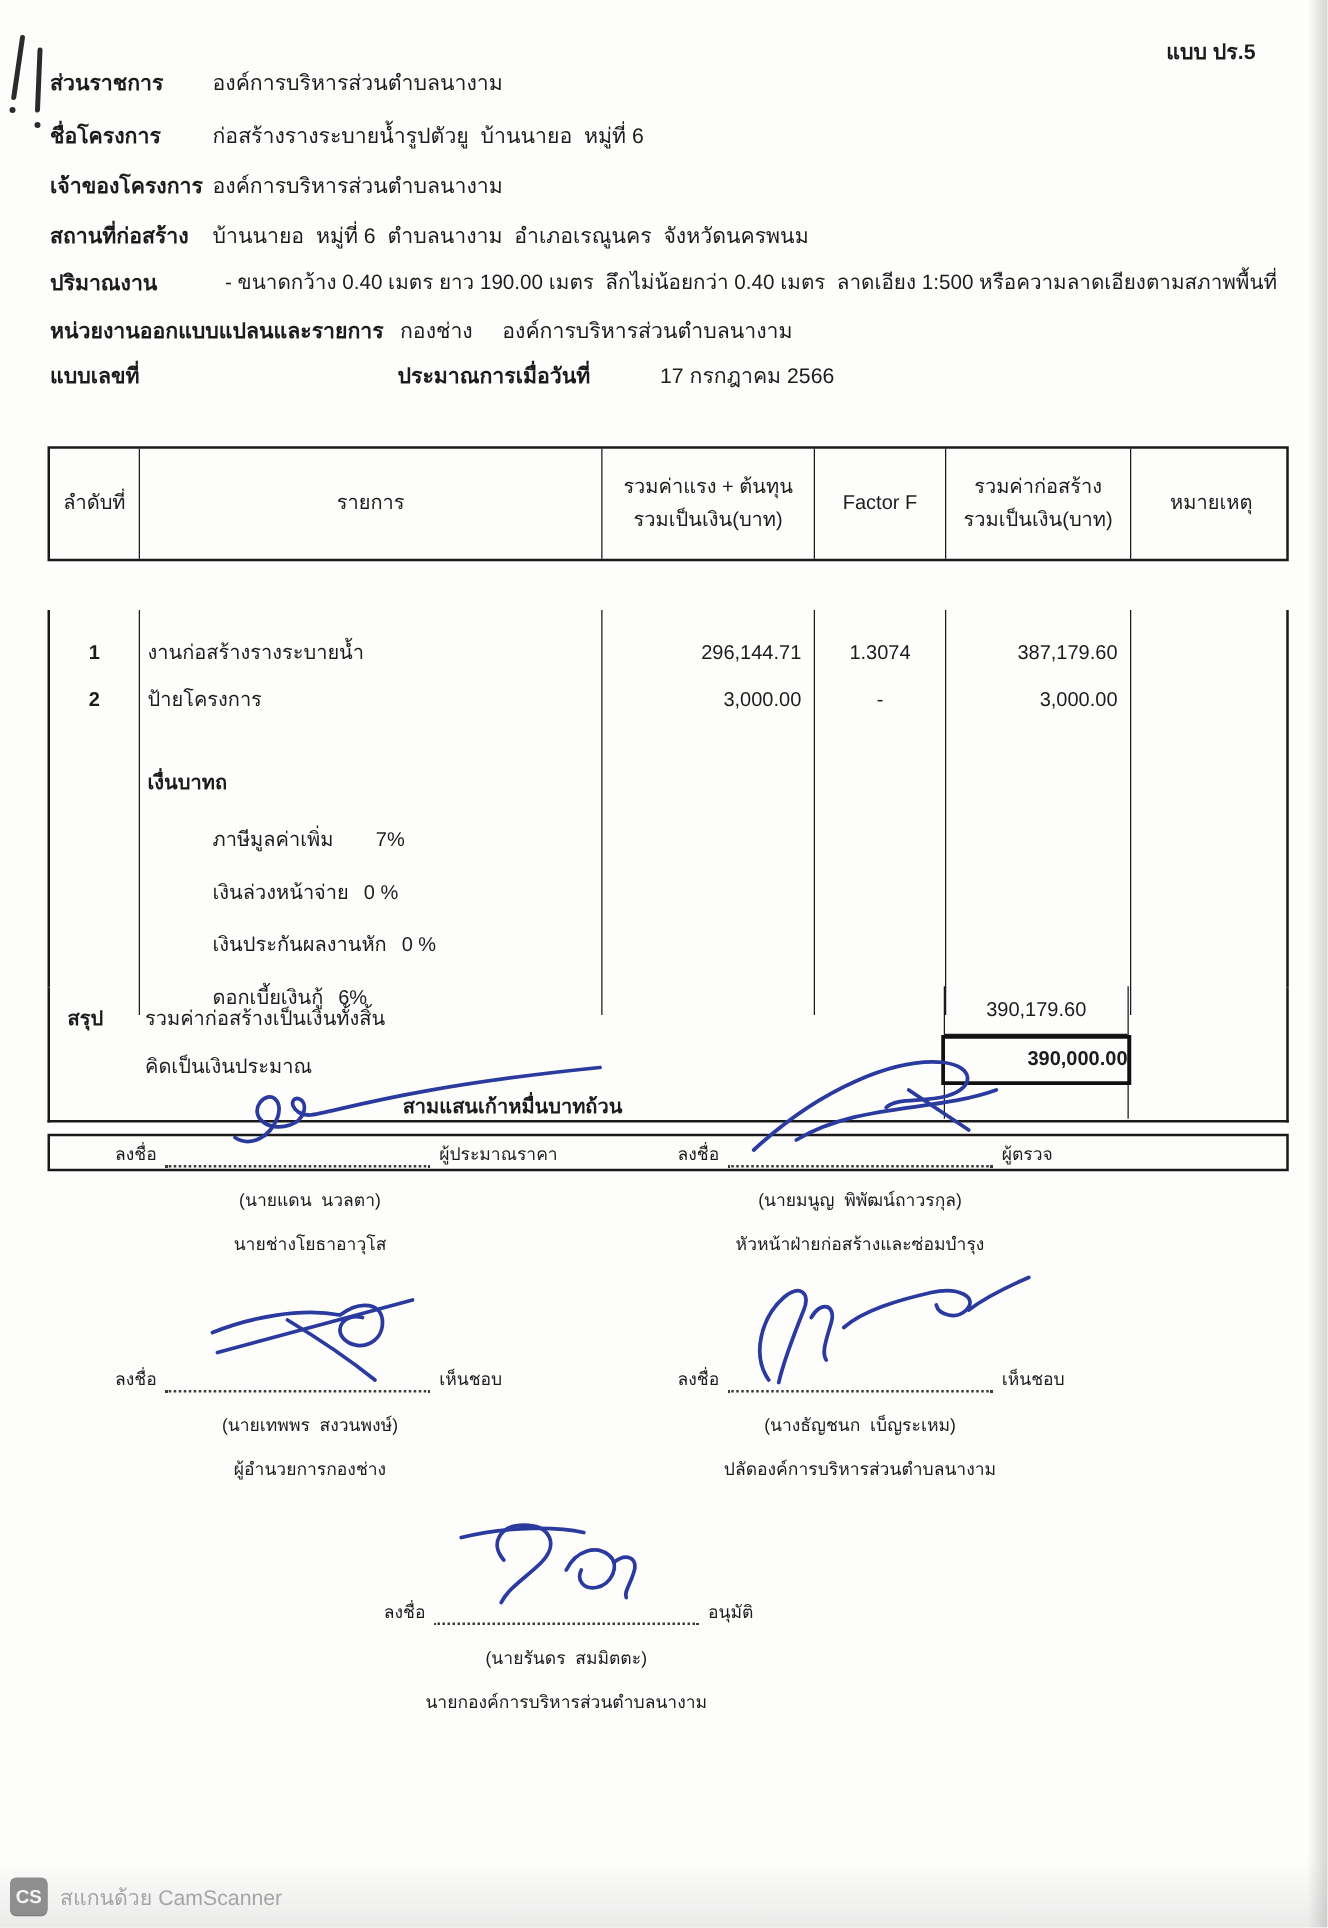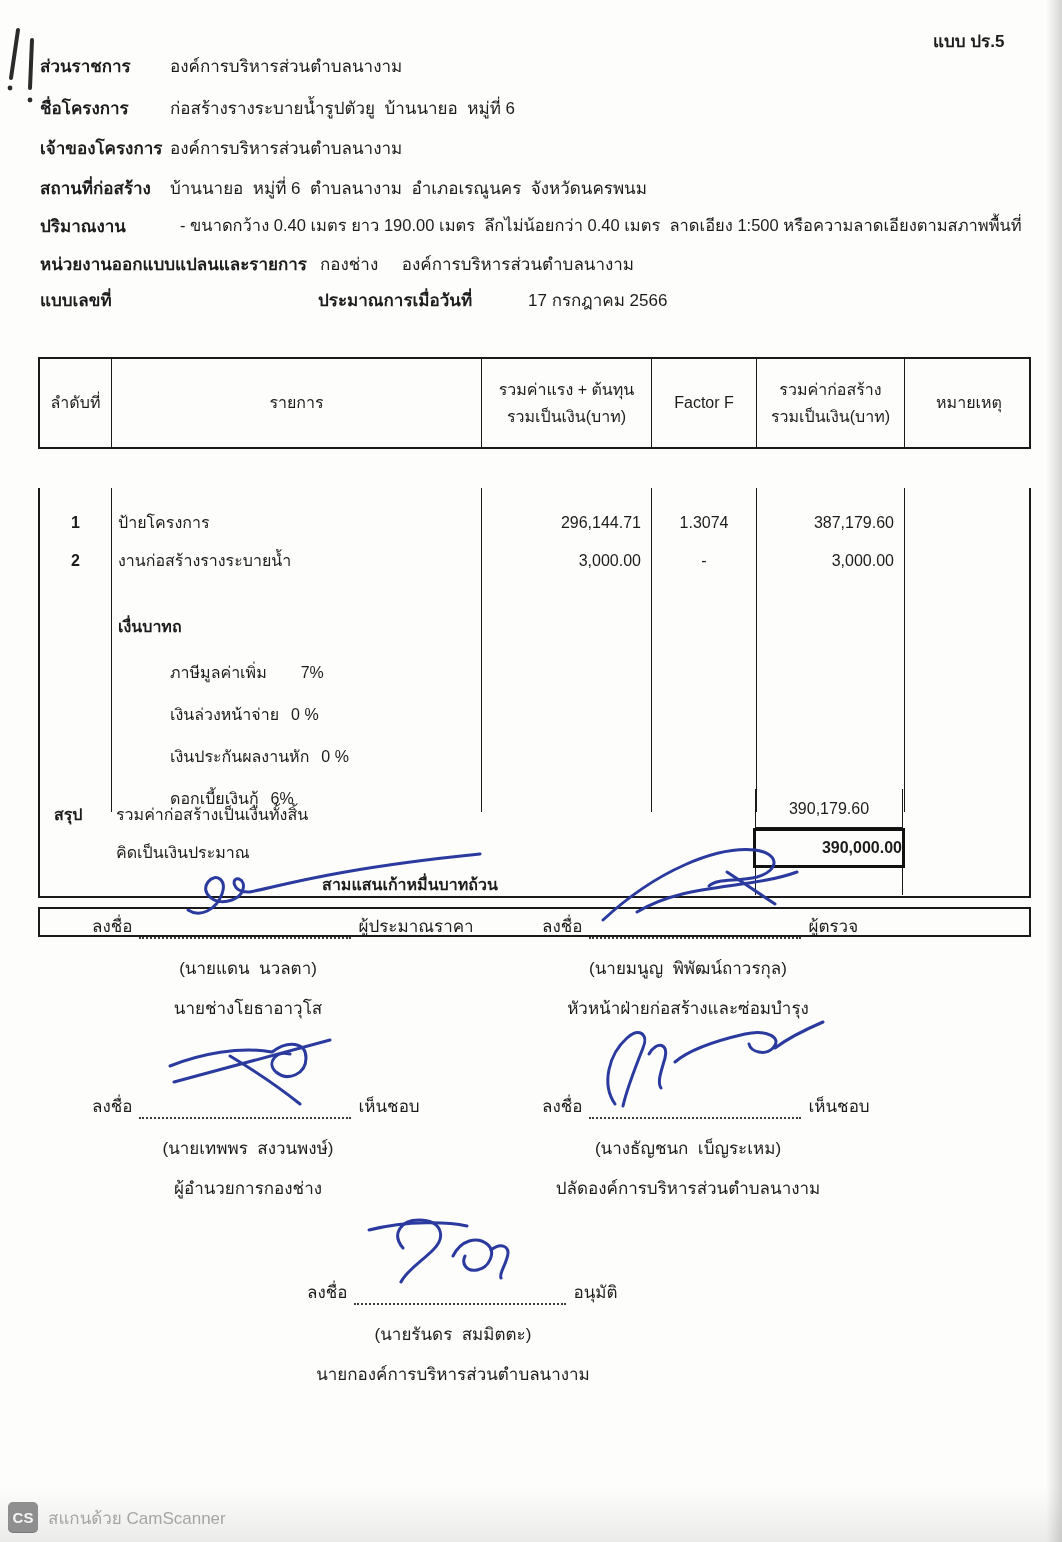--- a/index.html
+++ b/index.html
@@ -54,21 +54,21 @@
   .sum-est-label{position:absolute;left:76px;top:50px;}
   .sum-words{position:absolute;left:120px;top:82px;width:500px;text-align:center;font-weight:bold;}
   .sum-col{position:absolute;left:715px;top:-1px;width:148px;height:106px;
     border-left:1.5px solid #1a1a1a;border-right:1.5px solid #1a1a1a;box-sizing:border-box;}
   .sum-cell1{height:39px;line-height:39px;text-align:center;border-bottom:1.5px solid #1a1a1a;box-sizing:border-box;}
   .sum-cell2{position:relative;height:40px;line-height:34px;text-align:right;font-weight:bold;
     border:3px solid #111;box-sizing:border-box;margin:0 -3px;}
   .tbl-empty{margin-top:9px;height:30px;border:2px solid #1a1a1a;box-sizing:border-box;}
 
   
-  .sig{position:absolute;font-size:17px;}
+  .sig{position:absolute;font-size:14px;}
   .sig-line{display:flex;align-items:flex-end;gap:7px;white-space:nowrap;}
   .leader{display:inline-block;width:212px;border-bottom:2px dotted #3c3c3c;height:13px;}
   .sig-name{margin-top:15px;text-align:center;width:292px;white-space:pre;}
   .sig-pos{margin-top:13px;text-align:center;width:292px;white-space:pre;}
   .scribble{position:absolute;pointer-events:none;}
 
   .footer{position:absolute;left:8px;top:1502px;display:flex;align-items:center;gap:10px;}
   .cs-icon{width:30px;height:30px;border-radius:5px;background:#8f8f8f;color:#fff;
     font-weight:bold;font-size:15px;display:flex;align-items:center;justify-content:center;
     box-shadow:0 1px 0 #777;}
@@ -141,22 +141,22 @@
           <span>หมายเหตุ</span>
         </div>
     </div>
 
     <div class="tbl-body">
       <div class="col-no">
         <div class="bline">1</div>
         <div class="bline">2</div>
       </div>
       <div class="col-item">
+        <div class="bline">งานก่อสร้างรางระบายน้ำ</div>
         <div class="bline">ป้ายโครงการ</div>
-        <div class="bline">งานก่อสร้างรางระบายน้ำ</div>
         <div class="cond-title">เงื่นบาทถ</div>
         <div class="cond-item">
           <span>ภาษีมูลค่าเพิ่ม</span><span class="cval">7%</span>
         </div>
         <div class="cond-item">
           <span>เงินล่วงหน้าจ่าย</span><span class="cval">0  %</span>
         </div>
         <div class="cond-item">
           <span>เงินประกันผลงานหัก</span><span class="cval">0  %</span>
         </div>

